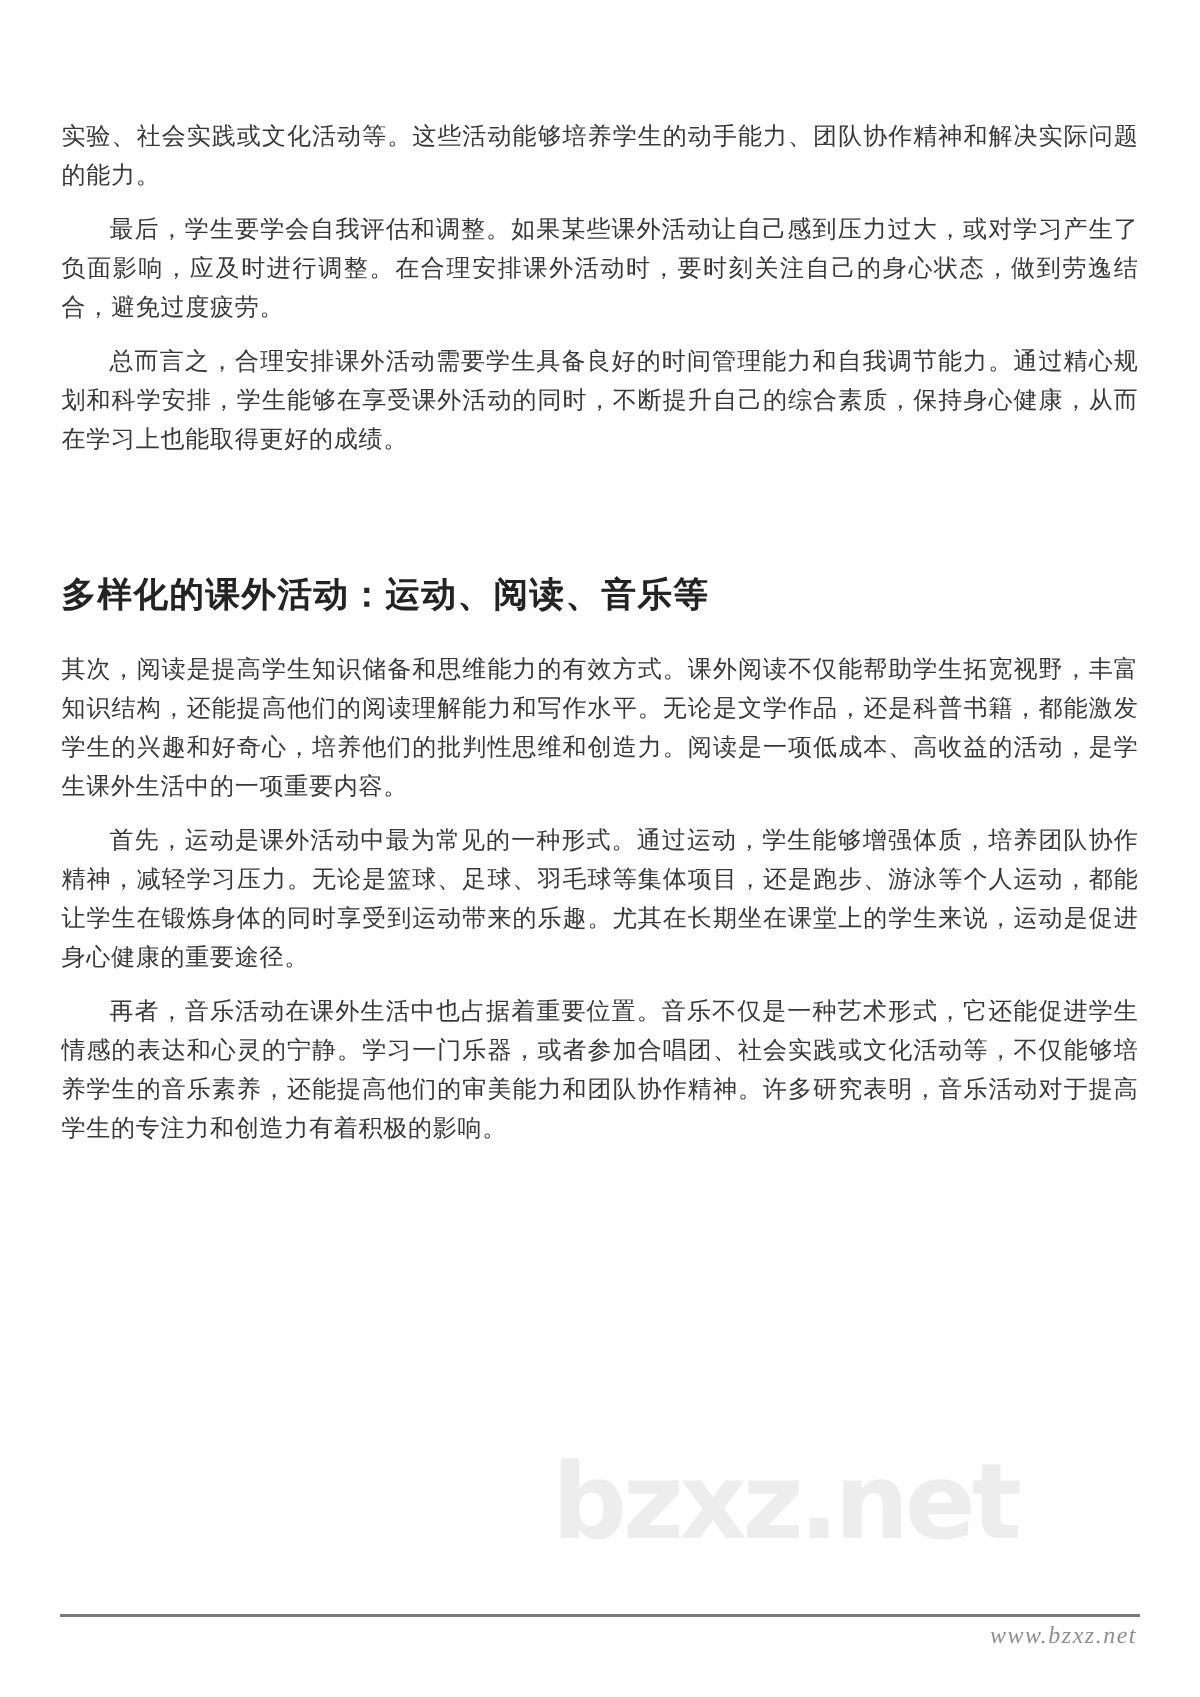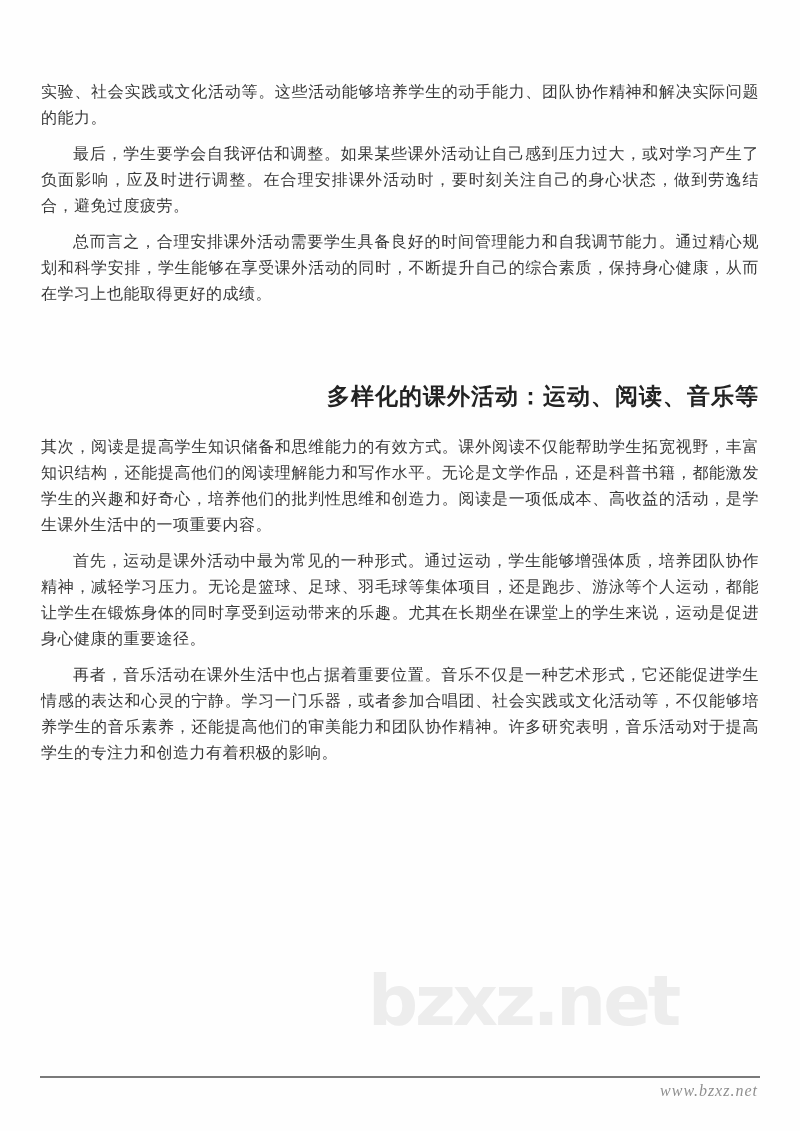--- a/index.html
+++ b/index.html
@@ -37,21 +37,21 @@
     letter-spacing: 0.5px;
   }
   .para.indent {
     text-indent: 2em;
   }
   .doc-title {
     margin: 74px 0 21px 0;
     font-size: 23px;
     line-height: 32px;
     font-weight: bold;
-    text-align: right;
+    text-align: left;
     color: #232323;
     letter-spacing: 1px;
   }
   .watermark {
     position: absolute;
     left: 368px;
     top: 963px;
     z-index: 1;
     font-family: "DejaVu Sans", sans-serif;
     font-weight: bold;

